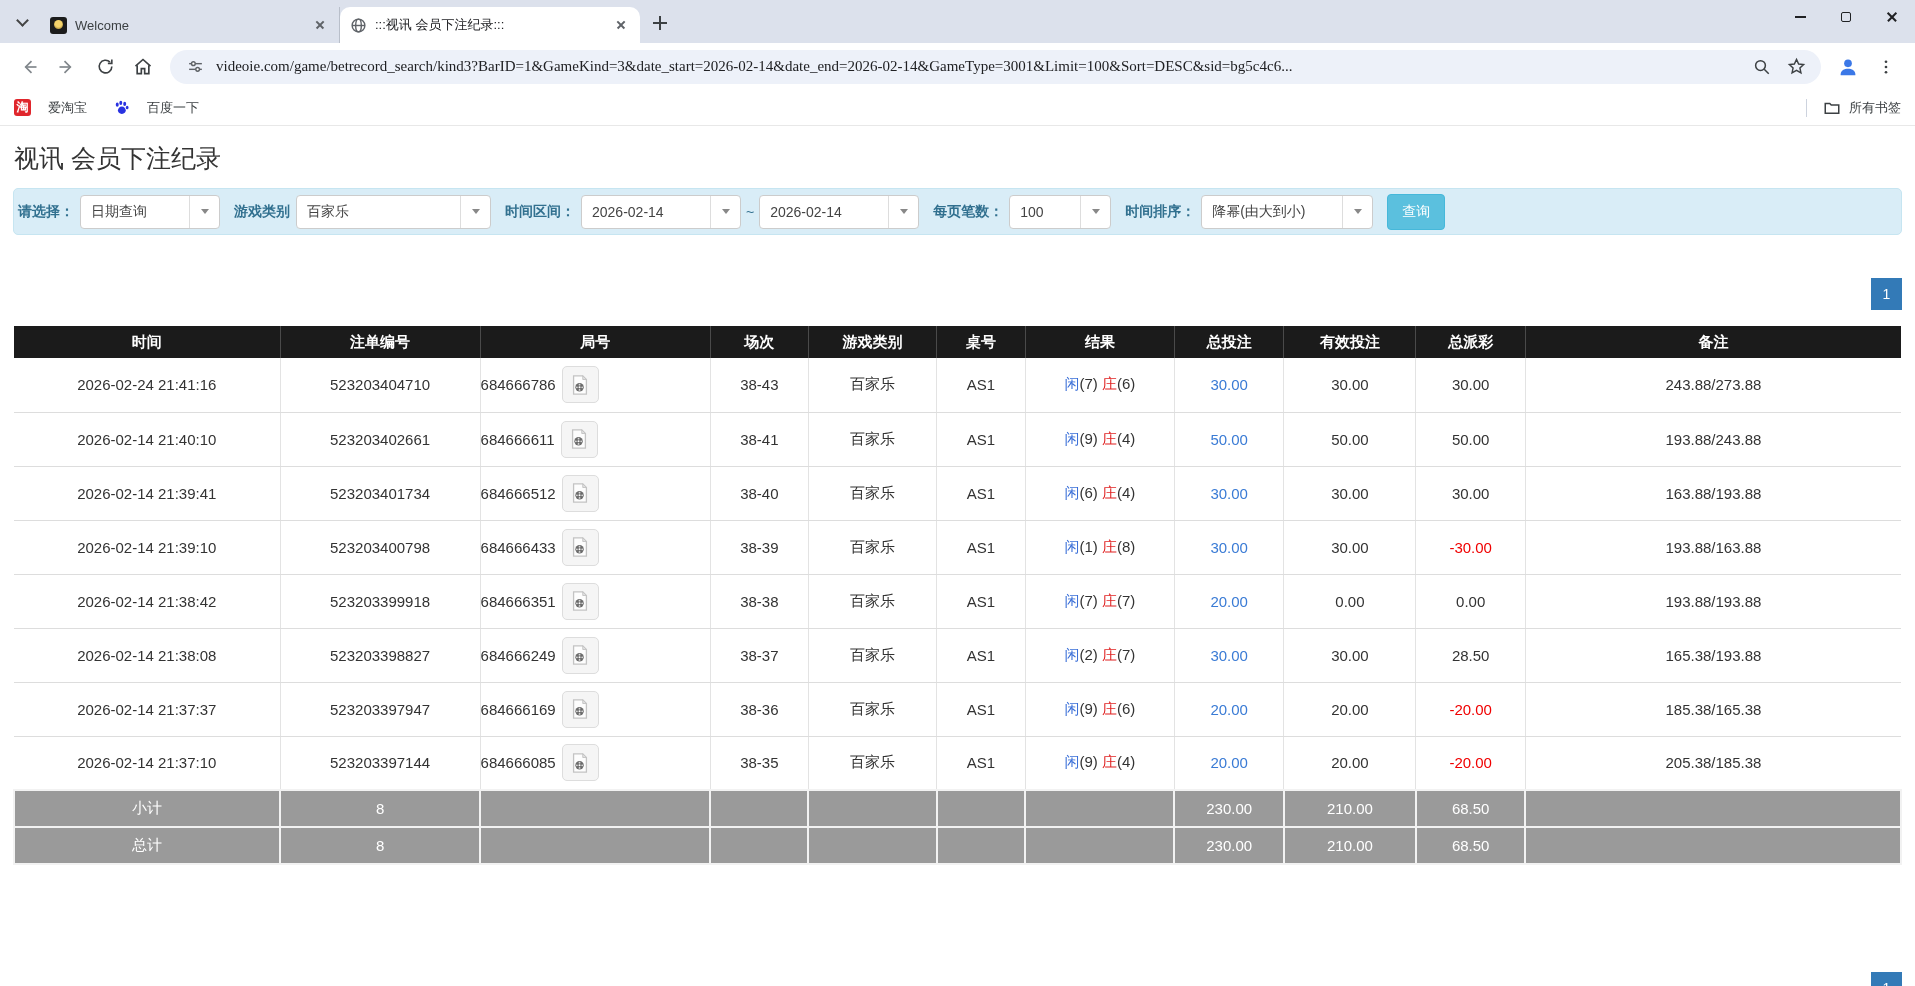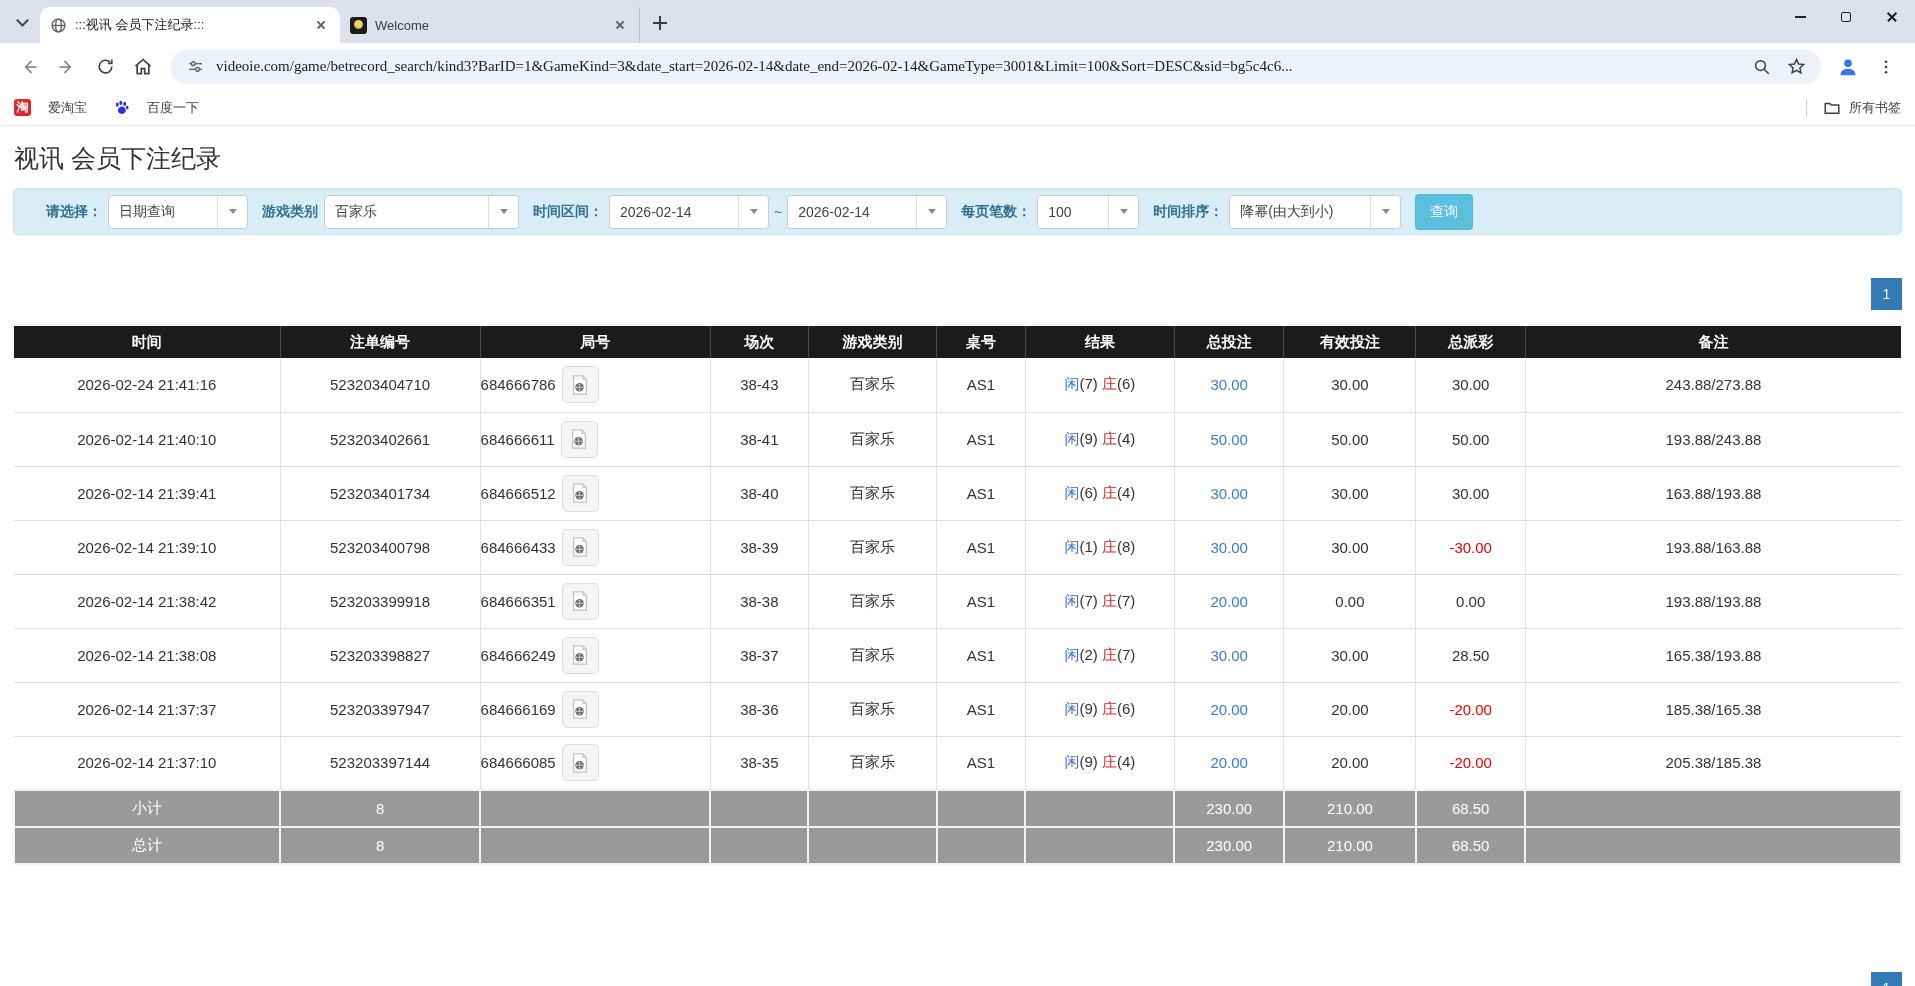--- a/index.html
+++ b/index.html
@@ -42,21 +42,21 @@
   .bm-item { display:flex; align-items:center; margin-right:26px; cursor:pointer; }
   .bm-item .lbl { margin-left:17px; }
   .tb-icon { width:17px; height:17px; background:#e0262c; border-radius:3px; color:#fff; font-size:12px; line-height:17px; text-align:center; font-weight:bold; }
   .bm-right { margin-left:auto; display:flex; align-items:center; }
   .bm-divider { width:1px; height:18px; background:#cdd3de; margin-right:16px; }
 
   
   .content { padding:0 13px; }
   .page-title { font-size:25px; color:#333; font-weight:400; margin:16px 0 13px 1px; }
 
-  .filterbar { background:#d9edf7; border:1px solid #c6e5f1; border-radius:5px; height:47px; display:flex; align-items:center; padding:0 32px; }
+  .filterbar { background:#d9edf7; border:1px solid #c6e5f1; border-radius:5px; height:47px; display:flex; align-items:center; padding:0 4px; }
   .f-label { font-size:14px; font-weight:bold; color:#31708f; margin:0 6px 0 14px; white-space:nowrap; }
   .f-label:first-child { margin-left:0; }
   .sel { height:34px; background:#fff; border:1px solid #ccc; border-radius:4px; display:flex; align-items:stretch; cursor:pointer; }
   .sel-val { flex:1; display:flex; align-items:center; padding:0 10px; font-size:14px; color:#444; white-space:nowrap; overflow:hidden; }
   .sel-arrow { width:30px; border-left:1px solid #ddd; display:flex; align-items:center; justify-content:center; }
   .caret { width:0; height:0; border-left:4px solid transparent; border-right:4px solid transparent; border-top:5px solid #888; }
   .tilde { font-size:14px; color:#31708f; margin:0 5px; }
   .btn-search { height:36px; padding:0 14px; margin-left:14px; background:#5bc0de; border:1px solid #46b8da; border-radius:4px; color:#fff; font-size:14px; display:flex; align-items:center; cursor:pointer; }
 
   .summary { margin-top:24px; background:#dff0d8; border-radius:2px; height:33px; display:flex; align-items:center; padding:0 14px; font-size:14px; }
@@ -81,34 +81,34 @@
 
   .pager-bottom { position:absolute; left:1871px; top:972px; }
 </style>
 </head>
 <body>
 
 <div class="tabstrip">
   <div class="tab-chevron">
       <div class="chev"></div>
     </div>
+  <div class="tab inactive">
+    <span class="favicon1"></span>
+    <span class="title">Welcome</span>
+    <span class="tab-close"></span>
+  </div>
   <div class="tab active">
     <span style="display:flex;">
       <svg width="17" height="17" viewBox="0 0 24 24" fill="none" stroke="#5f6368" stroke-width="2">
         <circle cx="12" cy="12" r="9"></circle>
           <ellipse cx="12" cy="12" rx="4" ry="9"></ellipse>
           <line x1="3" y1="12" x2="21" y2="12"></line>
       </svg>
     </span>
     <span class="title">:::视讯 会员下注纪录:::</span>
-    <span class="tab-close"></span>
-  </div>
-  <div class="tab inactive">
-    <span class="favicon1"></span>
-    <span class="title">Welcome</span>
     <span class="tab-close"></span>
   </div>
   <div class="newtab-btn"></div>
   <div class="win-controls">
     <div class="win-btn">
         <div class="glyph-min"></div>
       </div>
     <div class="win-btn">
         <div class="glyph-max"></div>
       </div>

